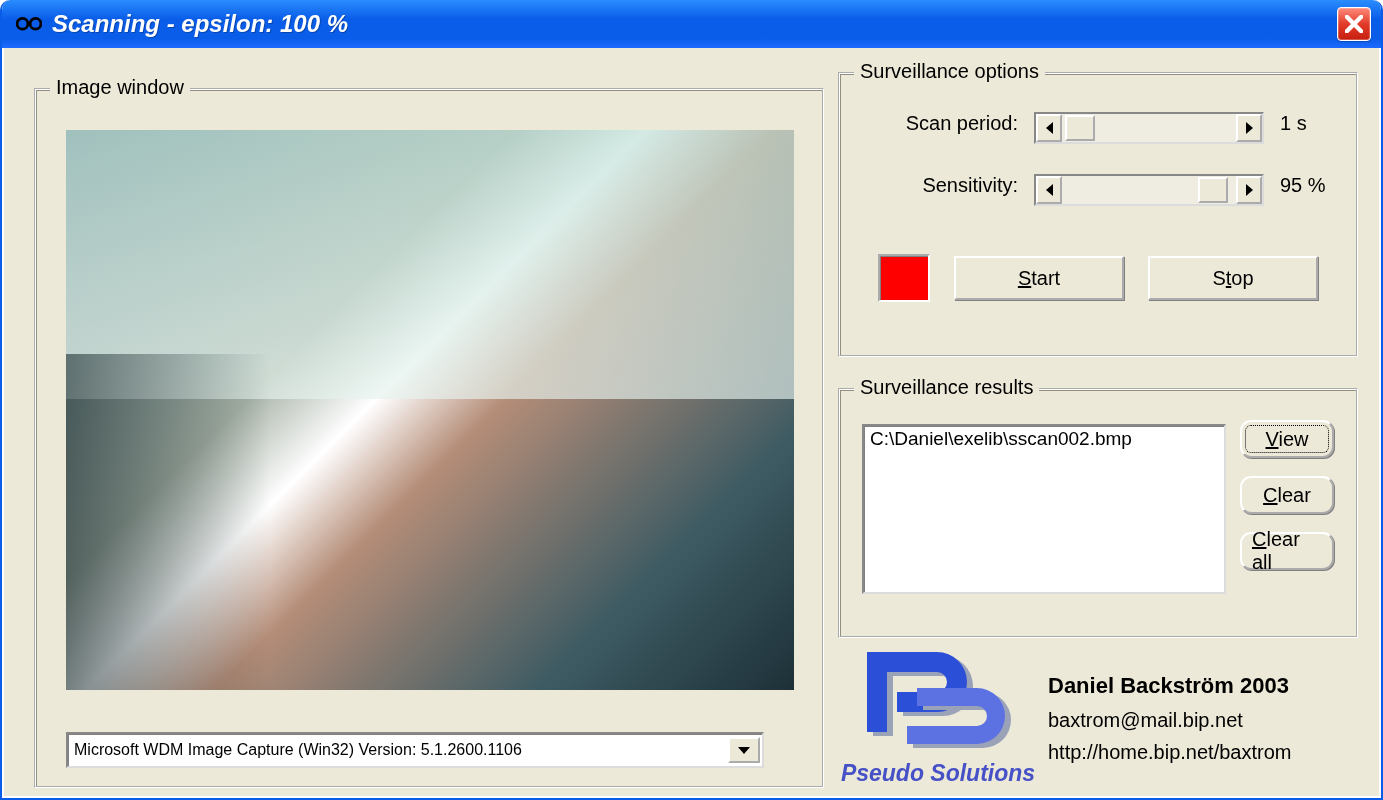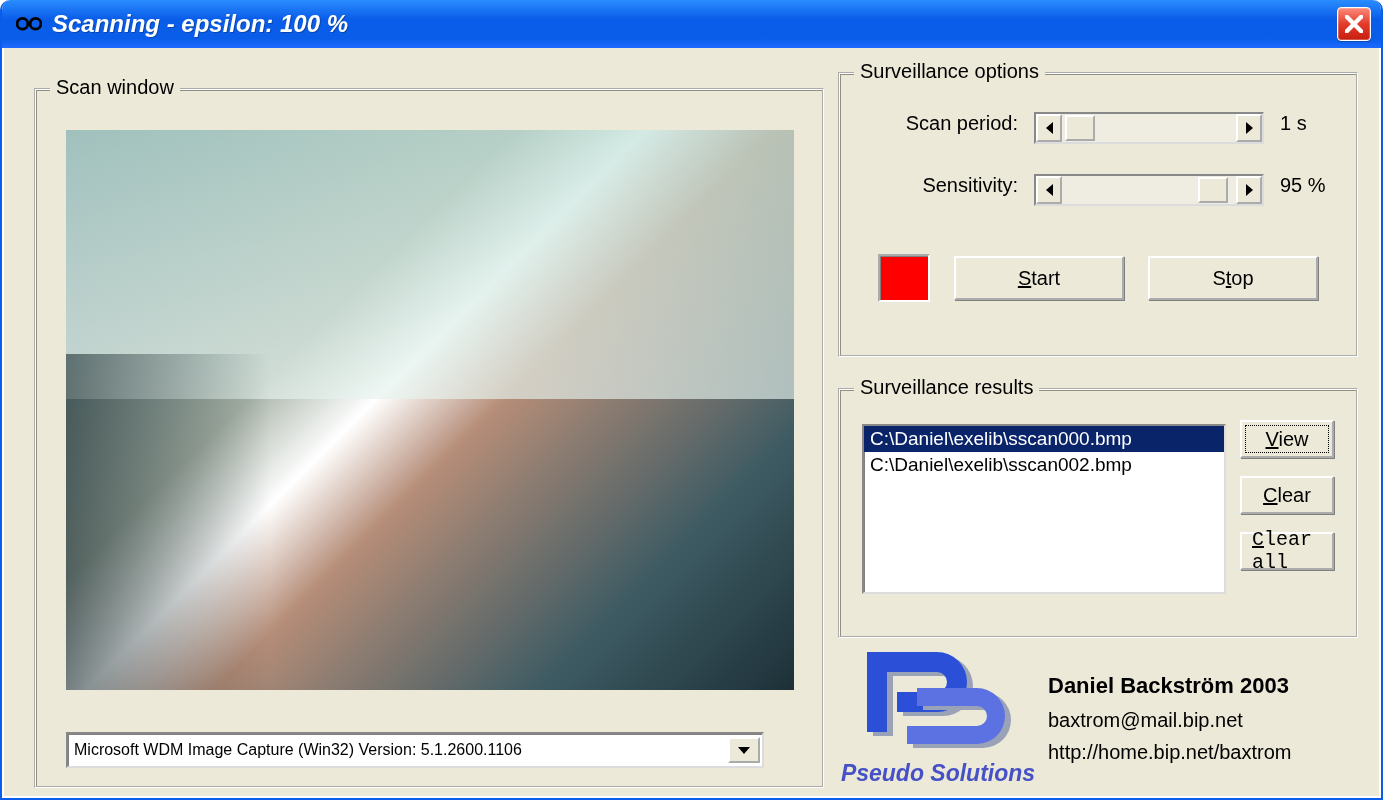--- a/index.html
+++ b/index.html
@@ -208,21 +208,21 @@
   .win-btn {
     min-width: 170px; height: 44px;
     background: #ece9d8;
     border: 2px outset #fff;
     box-shadow: 1px 1px 0 #808080;
     font-size: 20px;
     display: flex; align-items: center; justify-content: center;
     padding: 0 6px;
     box-sizing: border-box;
   }
-  .win-btn.small { min-width: 86px; height: 38px; padding: 0 10px; }
+  .win-btn.small { min-width: 86px; height: 38px; padding: 0 10px; border-radius: 11px; }
   .win-btn .u { text-decoration: underline; }
 
   
   .results-list {
     position: absolute;
     left: 22px; top: 34px;
     width: 364px; height: 170px;
     background: #fff;
     border: 2px inset #dcdcdc;
     box-shadow: inset 1px 1px 0 #808080, inset -1px -1px 0 #fff;
@@ -295,21 +295,21 @@
     <div class="close-btn">
       <svg viewBox="0 0 10 10">
         <path d="M1 1 L9 9 M9 1 L1 9" stroke="#fff" stroke-width="2.4" stroke-linecap="round"></path>
       </svg>
     </div>
   </div>
 
   <div class="client">
 
     <div class="group scan-window">
-      <span class="legend">Scan window</span>
+      <span class="legend">Image window</span>
       <div class="webcam"></div>
       <div class="dropdown">
         <span>Microsoft WDM Image Capture (Win32) Version:  5.1.2600.1106</span>
         <div class="dd-btn">
           <span class="tri-down"></span>
         </div>
       </div>
     </div>
 
     <div class="group surv-options">
@@ -354,31 +354,30 @@
           </div>
         <div class="win-btn">
             <span id="stop-text">S<span style="text-decoration:underline">t</span>op</span>
           </div>
       </div>
     </div>
 
     <div class="group surv-results">
       <span class="legend">Surveillance results</span>
       <div class="results-list" id="results-list">
-          <div class="list-item selected">C:\Daniel\exelib\sscan000.bmp</div>
           <div class="list-item">C:\Daniel\exelib\sscan002.bmp</div>
         </div>
       <div class="results-btns">
         <div class="win-btn small focus">
             <span><span class="u">V</span><span id="view-rest">iew</span></span>
           </div>
         <div class="win-btn small">
             <span><span class="u">C</span><span id="clear-rest">lear</span></span>
           </div>
-        <div class="win-btn small" style="min-width:94px;font-family:Liberation Mono, monospace;">
+        <div class="win-btn small" style="min-width:94px;">
             <span><span class="u" id="ca-first">C</span><span id="clearall-rest">lear all</span></span>
           </div>
       </div>
     </div>
 
     <div class="footer">
       <div class="logo-wrap">
         <svg width="170" height="110" viewBox="0 0 170 110">
           <g transform="translate(10,6)">
             <path d="M10 0 h70 a30 30 0 0 1 0 60 h-40 v-20 h40 a10 10 0 0 0 0 -20 h-50 v60 h-20 z" fill="#9aa2b8"></path>

